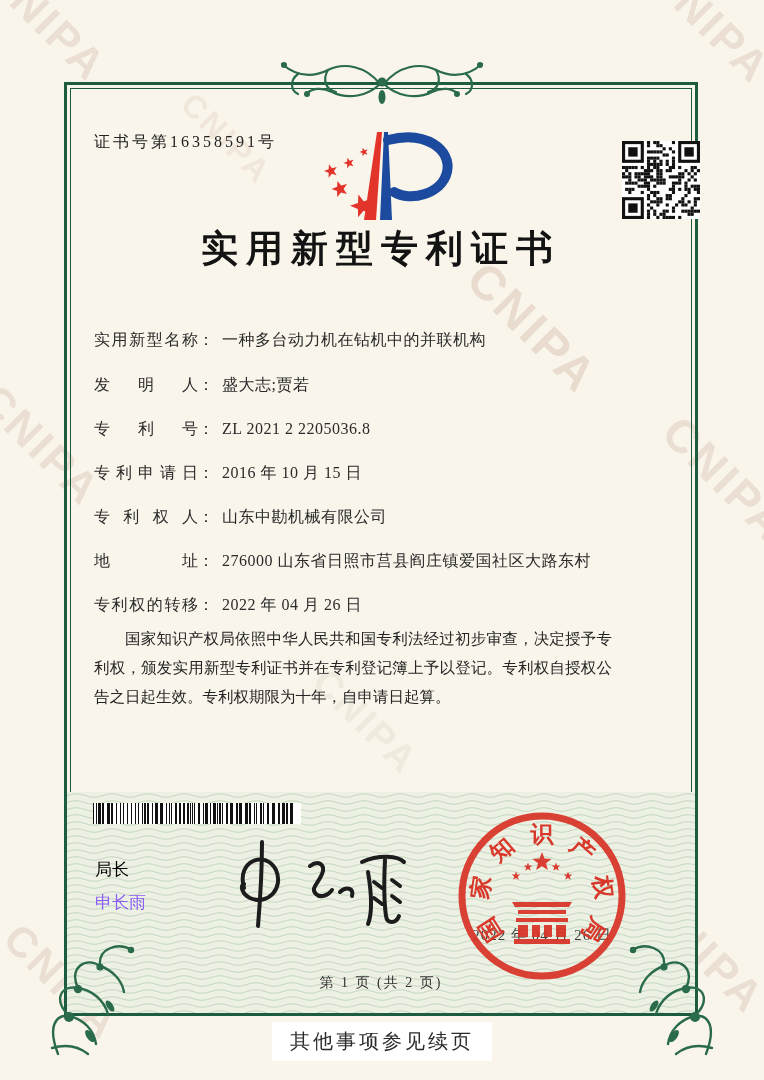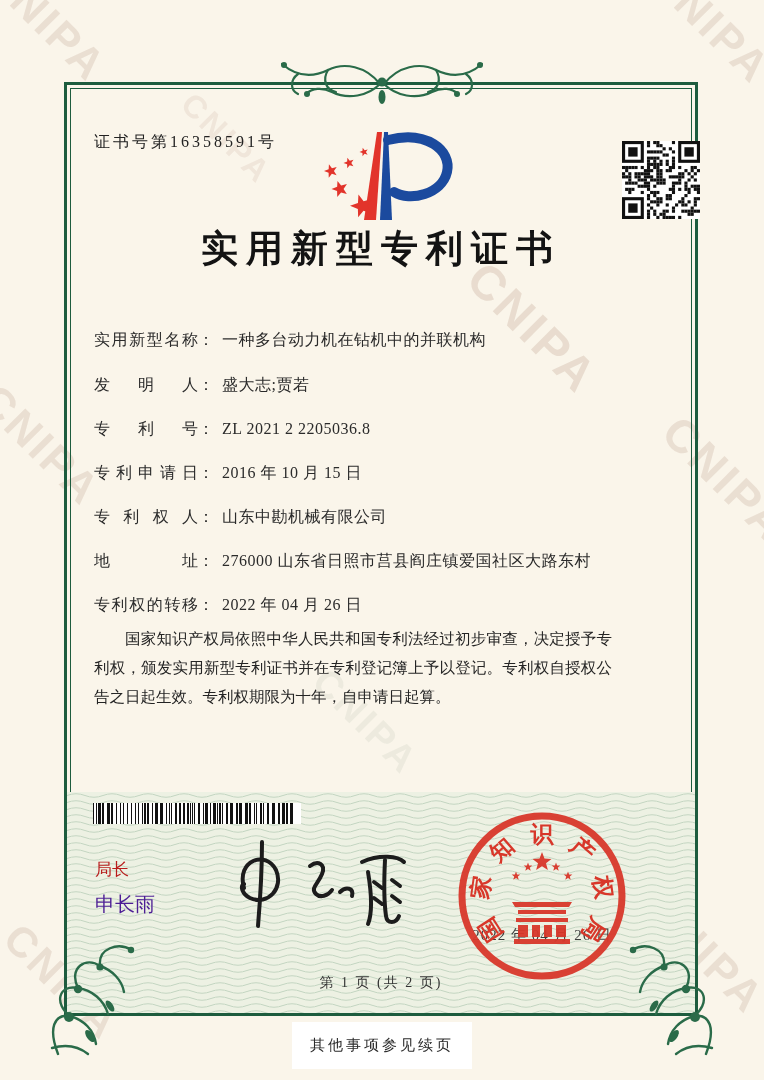--- a/index.html
+++ b/index.html
@@ -49,44 +49,44 @@
   .field-group2{position:absolute;left:296px;top:0;}
   .paragraphs{
     position:absolute;left:94px;top:624px;width:518px;z-index:3;
     font-size:15.5px;line-height:29px;color:#242424;text-align:justify;
   }
   .paragraphs p{margin:0;text-indent:2em;}
   
   .band{position:absolute;left:67px;top:792px;width:628px;height:221px;z-index:2;}
   .barcode{position:absolute;left:93px;top:803px;width:208px;height:21px;z-index:3;background:#fff;font-size:0;}
   .barcode span{display:inline-block;height:21px;vertical-align:top;}
-  .director-title{position:absolute;left:95px;top:858px;font-size:17px;color:#b91c1c;z-index:3;}
-  .director-name{position:absolute;left:95px;top:891px;font-size:20px;color:#4c1d95;z-index:3;}
+  .director-title{position:absolute;left:95px;top:858px;font-size:17px;color:#000000;z-index:3;}
+  .director-name{position:absolute;left:95px;top:891px;font-size:17px;color:#8b5cf6;z-index:3;}
   .signature{position:absolute;left:222px;top:836px;z-index:3;}
   .seal{position:absolute;left:452px;top:806px;width:180px;height:180px;z-index:4;}
   .seal svg{position:absolute;left:0;top:0;}
   .seal-char{
     position:absolute;left:50%;top:50%;width:26px;height:26px;margin:-13px 0 0 -13px;
     font-size:23px;font-weight:bold;color:#d8372a;text-align:center;line-height:26px;
     font-family:"Liberation Serif","DejaVu Serif",serif;
   }
   .seal-date{
     position:absolute;left:452px;top:926px;width:180px;text-align:center;
     font-size:15px;color:#3c3c3c;letter-spacing:1px;z-index:3;white-space:nowrap;
   }
   .page-info{
     position:absolute;left:64px;top:974px;width:634px;text-align:center;
     font-size:14px;color:#333;z-index:3;letter-spacing:2px;
   }
   .note-box{
     position:absolute;left:0;top:1022px;width:764px;text-align:center;z-index:3;
   }
   .note-box span{
-    display:inline-block;background:#ffffff;padding:14px 18px;
-    font-size:15px;color:#2a2a2a;letter-spacing:3px;
+    display:inline-block;background:#ffffff;padding:6px 18px;
+    font-size:20px;color:#2a2a2a;letter-spacing:3px;
   }
   .logo{position:absolute;left:300px;top:118px;z-index:3;}
   .qr{position:absolute;left:622px;top:141px;width:78px;height:78px;z-index:3;background:#fff;}
   .ornament-top{position:absolute;left:270px;top:54px;z-index:2;}
   .flourish{position:absolute;z-index:3;}
   .flourish.left{left:44px;top:936px;}
   .flourish.right{left:624px;top:936px;transform:scaleX(-1);}
 </style>
 </head>
 <body>

